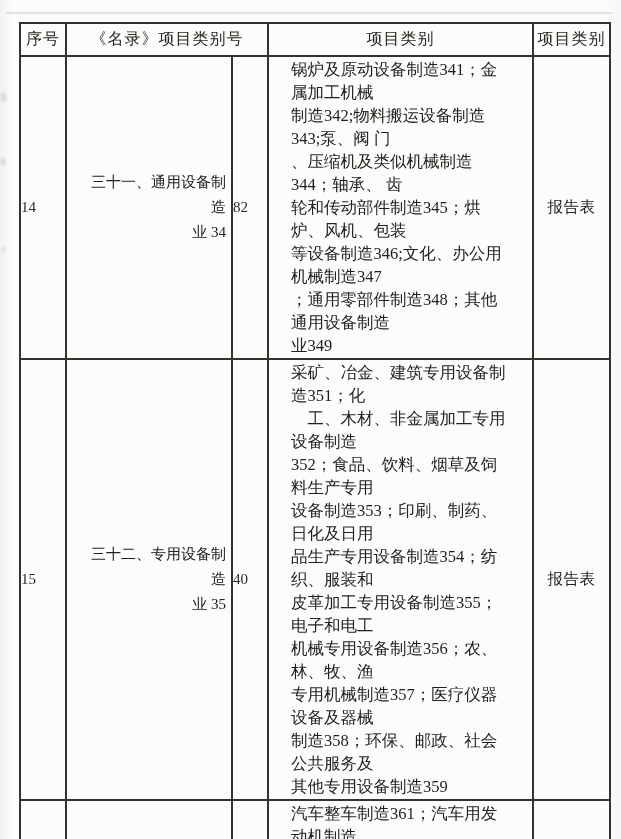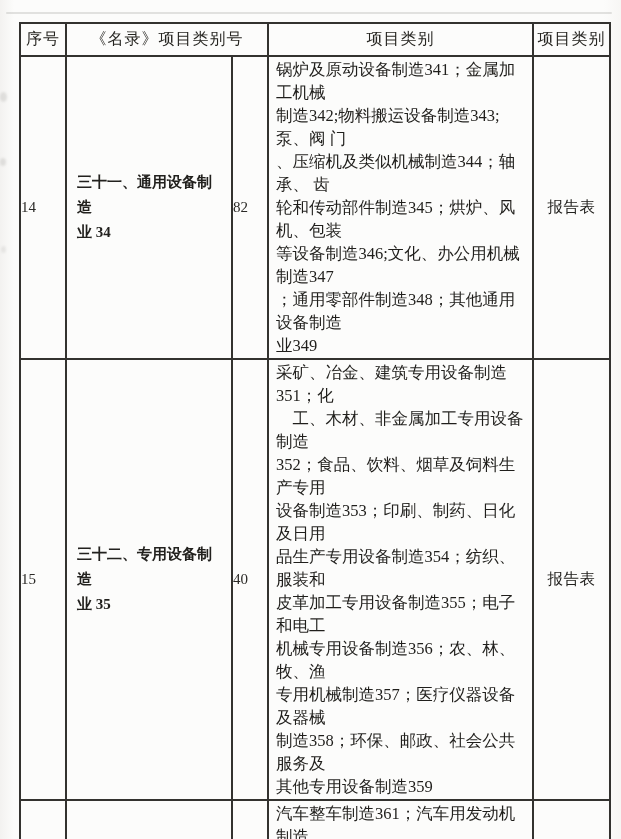--- a/index.html
+++ b/index.html
@@ -61,28 +61,27 @@
   td.num {
     text-align: left;
     font-size: 15px;
     color: #2a2926;
   }
   td.cat {
     font-size: 15px;
     line-height: 25px;
     padding: 0 5px 0 10px;
     white-space: pre-line;
-    text-align: left;
+    text-align: right;
     color: #22211e;
-    font-weight: bold;
   }
   td.items {
     font-size: 16.5px;
     line-height: 23px;
-    padding: 1px 7px;
+    padding: 1px 22px;
     white-space: pre-line;
     text-align: left;
     color: #201f1c;
   }
   td.doc {
     text-align: center;
     font-size: 15.5px;
     letter-spacing: .5px;
     color: #22211e;
     font-family: Liberation Mono, monospace;

